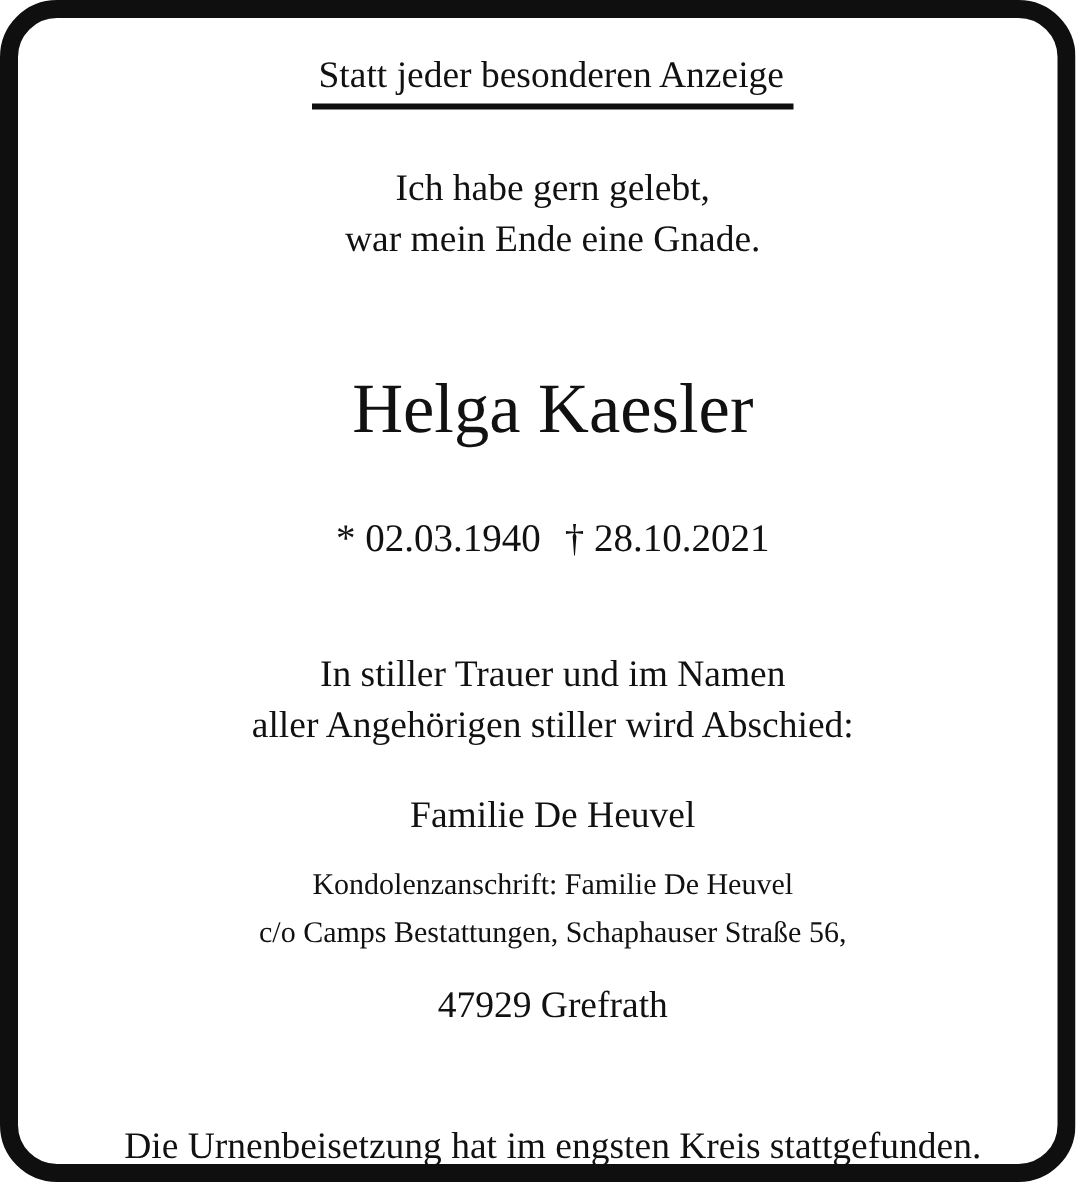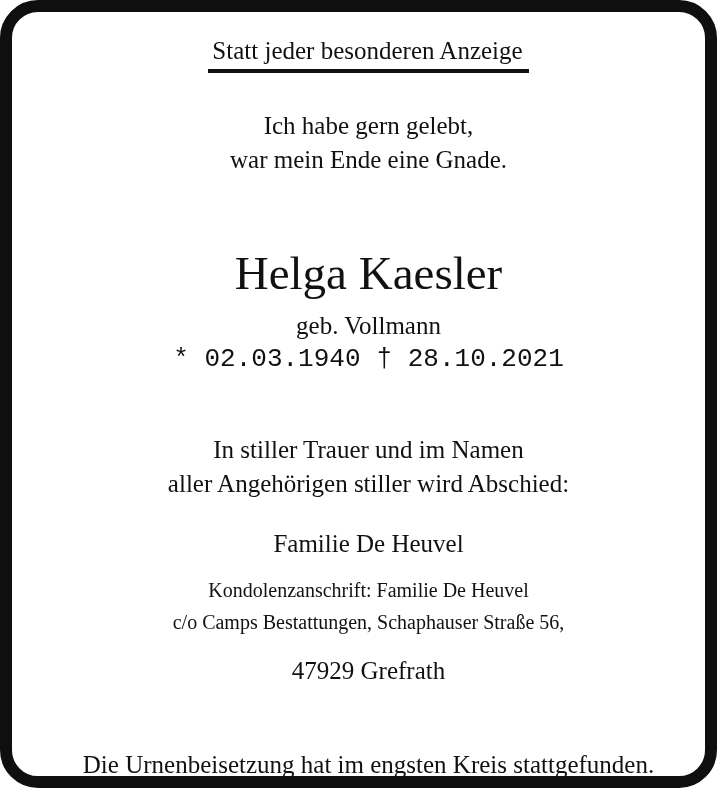--- a/index.html
+++ b/index.html
@@ -58,21 +58,20 @@
   }
   .maiden {
     top: 300px;
     font-size: 25px;
     line-height: 28px;
   }
   .dates {
     top: 331px;
     font-size: 26px;
     line-height: 32px;
-    font-family: Liberation Mono, monospace;
   }
   .dates .death-part { margin-left: 16px; }
   .mourning {
     top: 397px;
     font-size: 25px;
     line-height: 34px;
     margin-top: 24px;
   }
   .family {
     top: 481px;
@@ -107,21 +106,20 @@
       <span class="header-text">Statt jeder besonderen Anzeige</span>
     </div>
 
     <div class="line verse">
       <div>Ich habe gern gelebt,</div>
       <div>war mein Ende eine Gnade.</div>
     </div>
 
     <h1 class="line name">Helga Kaesler</h1>
 
-    <div class="line maiden">geb. Vollmann</div>
 
     <div class="line dates">
       <span>*</span>
       <span>02.03.1940</span><span class="death-part">†</span>
       <span>28.10.2021</span>
     </div>
 
     <div class="line mourning">
       <div>In stiller Trauer und im Namen</div>
       <div>aller Angehörigen stiller wird Abschied:</div>

